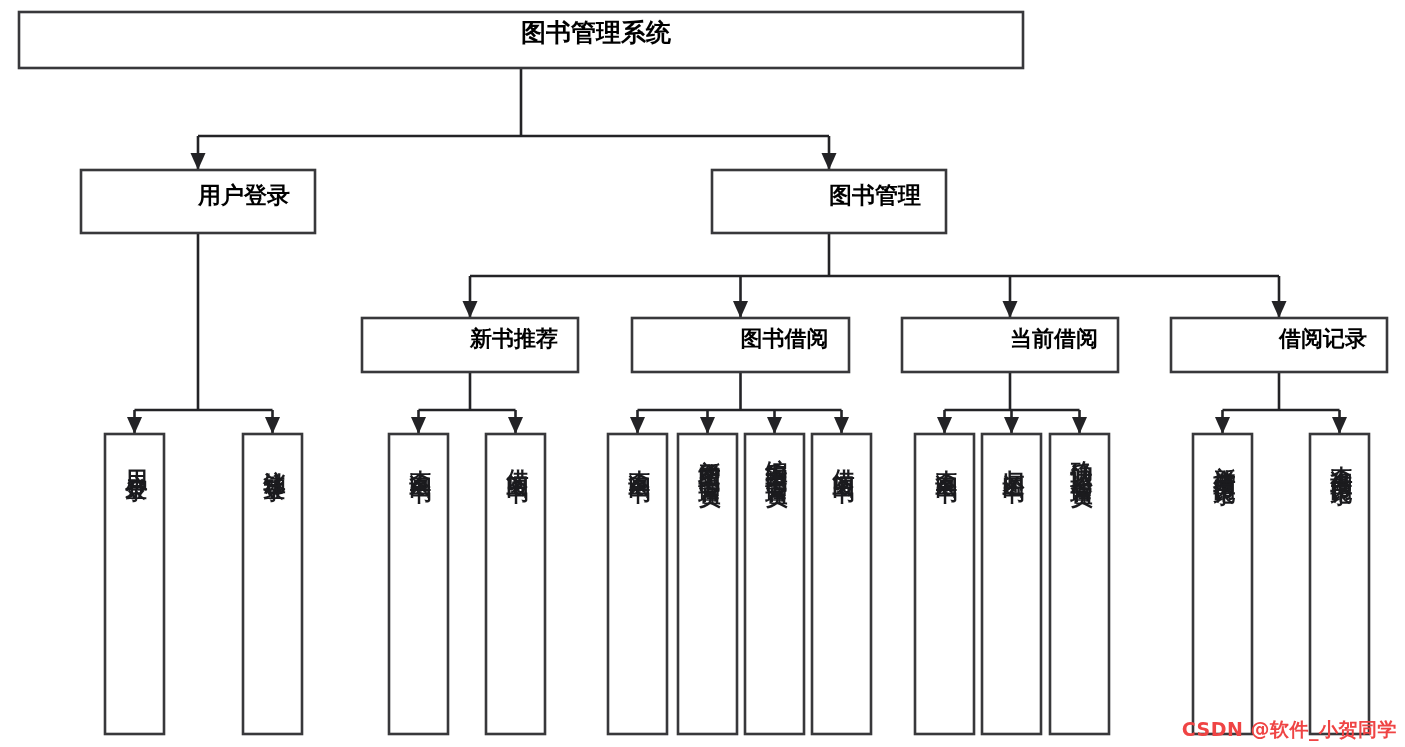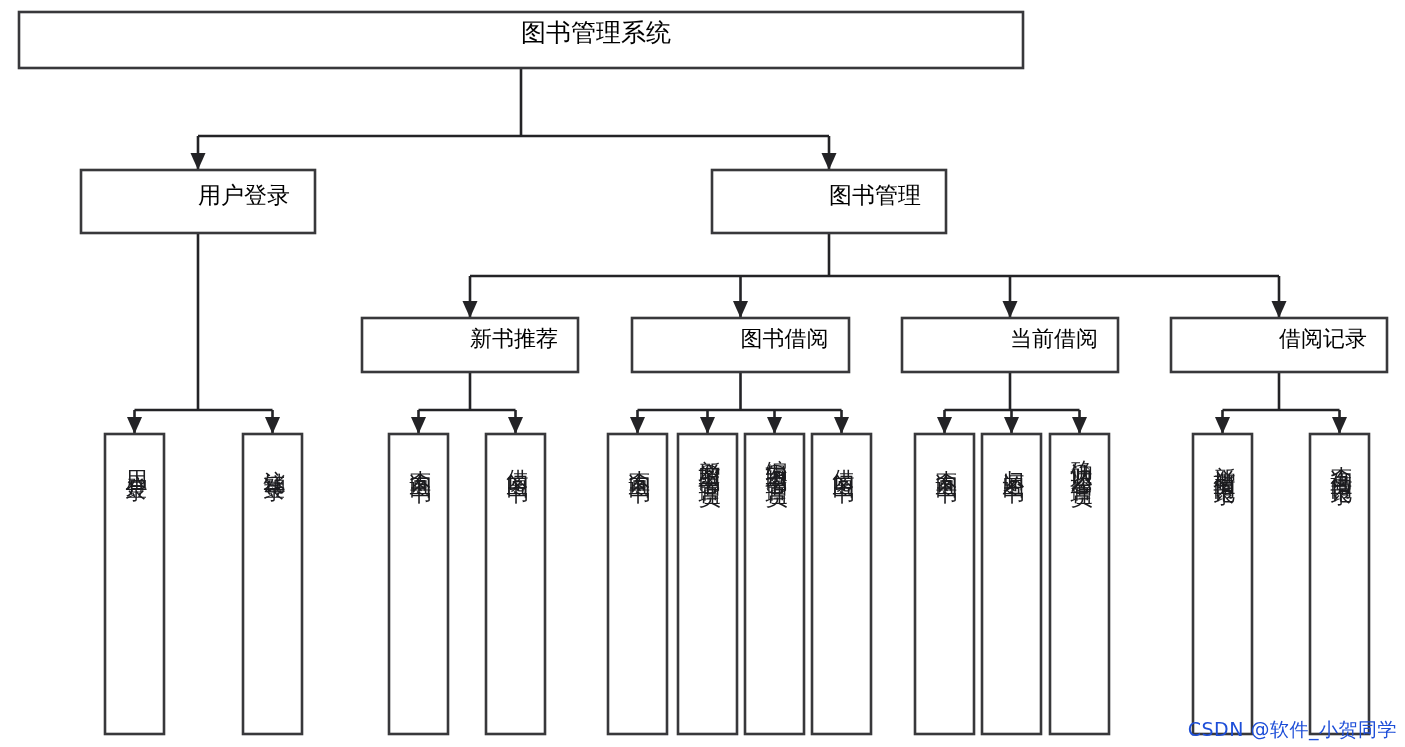--- a/index.html
+++ b/index.html
@@ -11,20 +11,21 @@
     width: 1405px;
     height: 747px;
     font-family: "DejaVu Sans", "Liberation Sans", sans-serif;
     overflow: hidden;
     position: relative;
   }
   #diagram-root {
     position: relative;
     width: 1405px;
     height: 747px;
+    font-weight: bold;
   }
   svg#flow {
     position: absolute;
     left: 0;
     top: 0;
     width: 1405px;
     height: 747px;
     display: block;
   }
   .node-box {
@@ -54,21 +55,21 @@
     writing-mode: vertical-rl;
     text-orientation: upright;
     letter-spacing: 4px;
   }
   .watermark {
     position: absolute;
     right: 8px;
     bottom: 4px;
     font-family: "DejaVu Sans", "Liberation Sans", sans-serif;
     font-size: 19px;
-    color: #1d4ed8;
+    color: #ef4444;
     white-space: nowrap;
     letter-spacing: 0.5px;
     pointer-events: none;
     margin-left: 44px;
   }
 </style>
 </head>
 <body>
 
 <div id="diagram-root">

